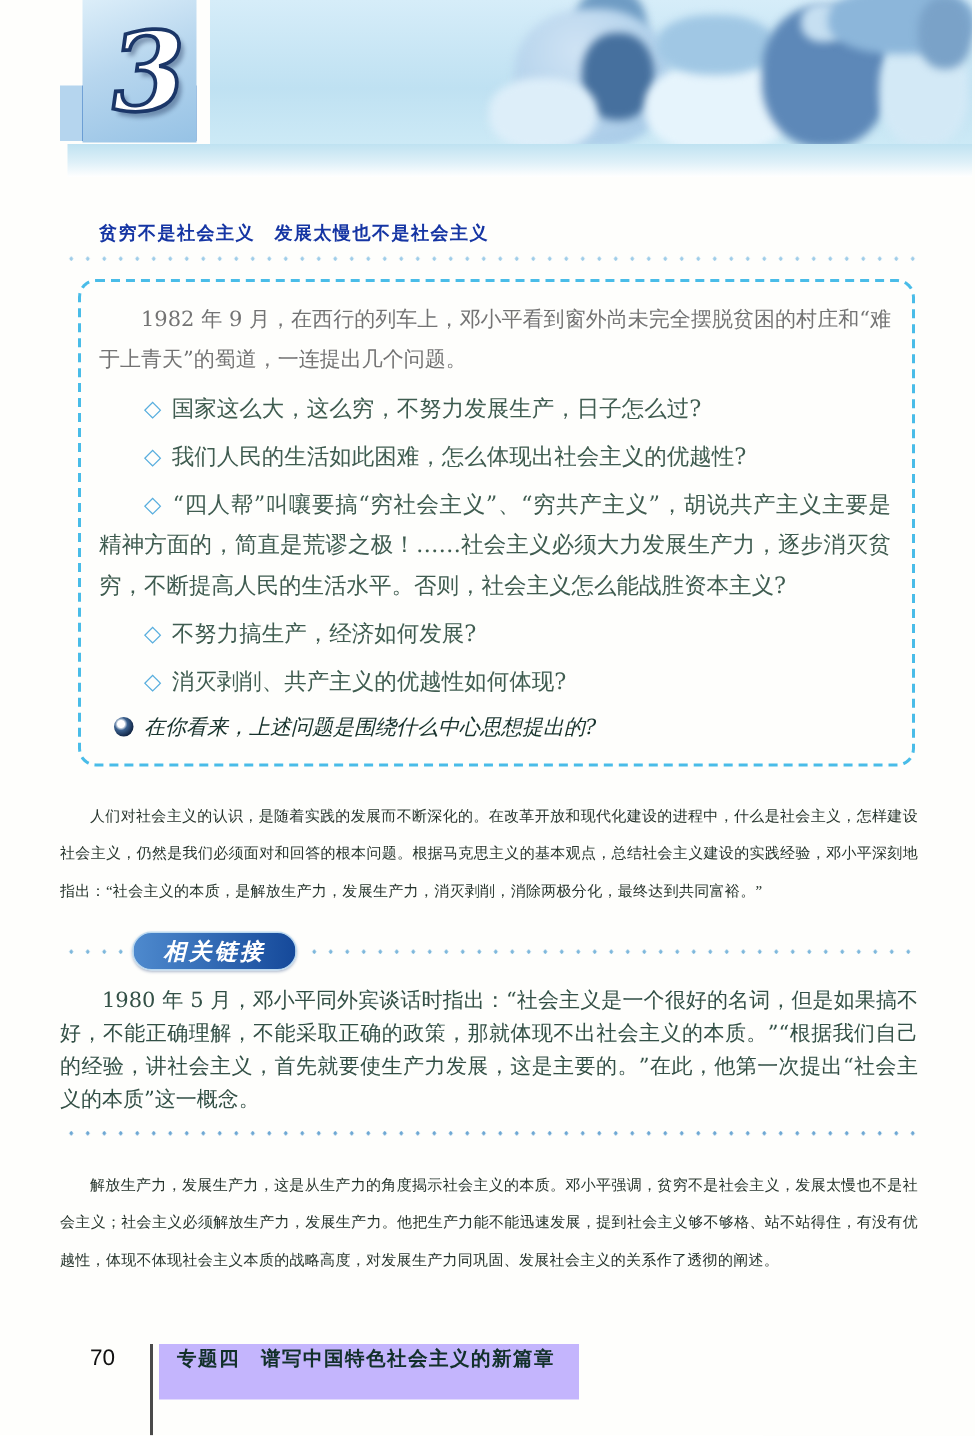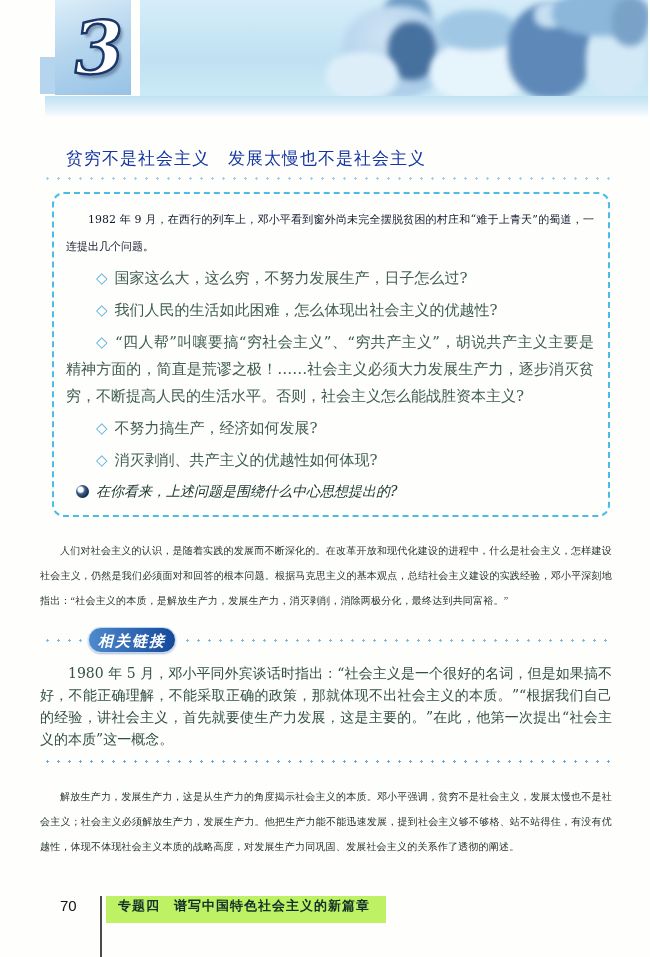--- a/index.html
+++ b/index.html
@@ -53,36 +53,36 @@
   }
   .fade-strip {
     position:absolute; left:45px; top:96px; width:603px; height:22px;
     background:linear-gradient(180deg,#bfe2f1 0%,#def0f8 55%,#ffffff 100%);
   }
 
   
   .section-heading {
     margin:147px 38px 0 66px; position:relative; z-index:2;
     font-family:"Liberation Sans", sans-serif;
-    font-size:17px; font-weight:normal; color:#1535a3; letter-spacing:1px;
+    font-size:12px; font-weight:bold; color:#1535a3; letter-spacing:1px;
   }
   .dotline {
     height:3px; margin:7px 38px 0 42px;
     background-image:radial-gradient(circle,#9fcde9 1.2px,transparent 1.4px);
     background-size:11px 3px; background-repeat:repeat-x;
   }
 
   
   .activity-box {
     margin:12px 40px 0 52px; border:2px dashed #49bce8; border-radius:12px;
     padding:12px 14px 12px 12px;
     font-family:"DejaVu Serif", serif;
   }
   .box-intro {
-    font-size:11px; line-height:27px; color:#0f172a;
+    font-size:14px; line-height:27px; color:#737373;
     text-indent:2em; text-align:justify;
   }
   .diamond-item {
     margin-top:5px; font-size:15px; line-height:27px; color:#3f5c50;
     text-indent:2em; text-align:justify;
   }
   .diamond { color:#58aede; margin-right:7px; font-size:15px; }
   .ball-q {
     margin:3px 0 0 10px; font-size:14px; line-height:23px;
     font-style:italic; color:#17322c;
@@ -105,21 +105,21 @@
   .related { margin-top:14px; }
   .related-head { display:flex; align-items:center; margin:0 38px 0 42px; }
   .related-head .dots {
     height:3px;
     background-image:radial-gradient(circle,#7eb8dc 1.2px,transparent 1.4px);
     background-size:11px 3px; background-repeat:repeat-x;
   }
   .dots-left { width:40px; }
   .dots-right { flex:1; }
   .badge {
-    display:inline-block; height:26px; line-height:25px; padding:0 9px;
+    display:inline-block; height:26px; line-height:25px; padding:0 20px;
     margin:0 6px; border-radius:13px;
     background:linear-gradient(90deg,#4e8ace,#15499a);
     border:1px solid #bcd9ef;
     color:#ffffff; font-family:"Liberation Sans", sans-serif;
     font-style:italic; font-weight:bold; font-size:15px; letter-spacing:2px;
     box-shadow:0 1px 2px rgba(30,60,120,.35);
   }
   .related-text {
     margin:9px 38px 0 40px;
     font-family:"DejaVu Serif", serif;
@@ -133,22 +133,22 @@
   }
 
   
   .footer { position:absolute; left:0; top:894px; width:650px; height:63px;padding-left:48px; }
   .page-num {
     position:absolute; left:60px; top:3px;
     font-family:"Liberation Sans", sans-serif; font-size:15px; color:#111;
   }
   .vrule { position:absolute; left:100px; top:2px; width:1.5px; height:61px; background:#4a4a4a; }
   .unit-bar {
-    position:absolute; left:106px; top:2px; height:27px; line-height:19px;
-    padding:0 16px 0 12px; background:#bef264;
+    position:absolute; left:106px; top:2px; height:37px; line-height:19px;
+    padding:0 16px 0 12px; background:#c4b5fd;
     font-family:"Liberation Sans", sans-serif; font-size:13px; font-weight:bold;
     color:#12302a; letter-spacing:1px; white-space:nowrap;
   }
 </style>
 </head>
 <body>
 
 <div class="page">
 
   <header class="header">

